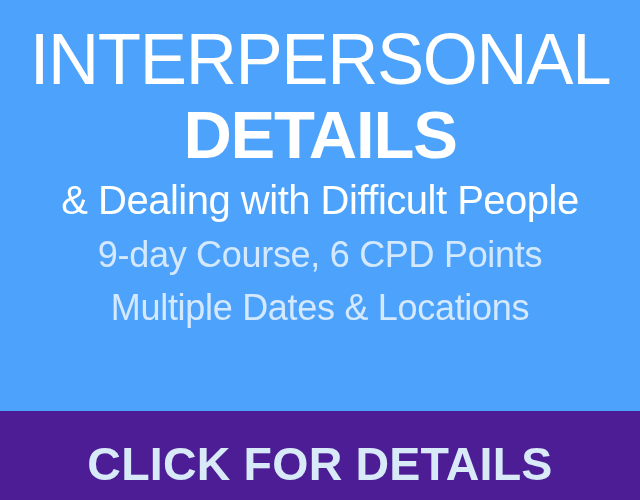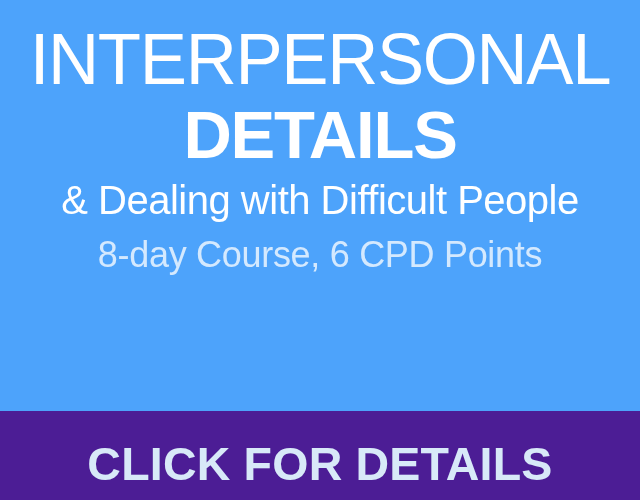--- a/index.html
+++ b/index.html
@@ -135,22 +135,23 @@
 <div class="banner">
 
   <div class="copy-block">
 
     <span class="headline-primary">INTERPERSONAL</span>
 
     <span class="headline-secondary">DETAILS</span>
 
     <span class="subhead">&amp; Dealing with Difficult People</span>
 
-    <span class="detail-line">8-day Course, 6 CPD Points</span>
+    <span class="detail-line">9-day Course, 6 CPD Points</span>
 
+    <span class="detail-line">Multiple Dates &amp; Locations</span>
 
 
   </div>
 
   <div class="cta-bar">
     <span class="cta-label">CLICK FOR DETAILS</span>
   </div>
 
 </div>
 

